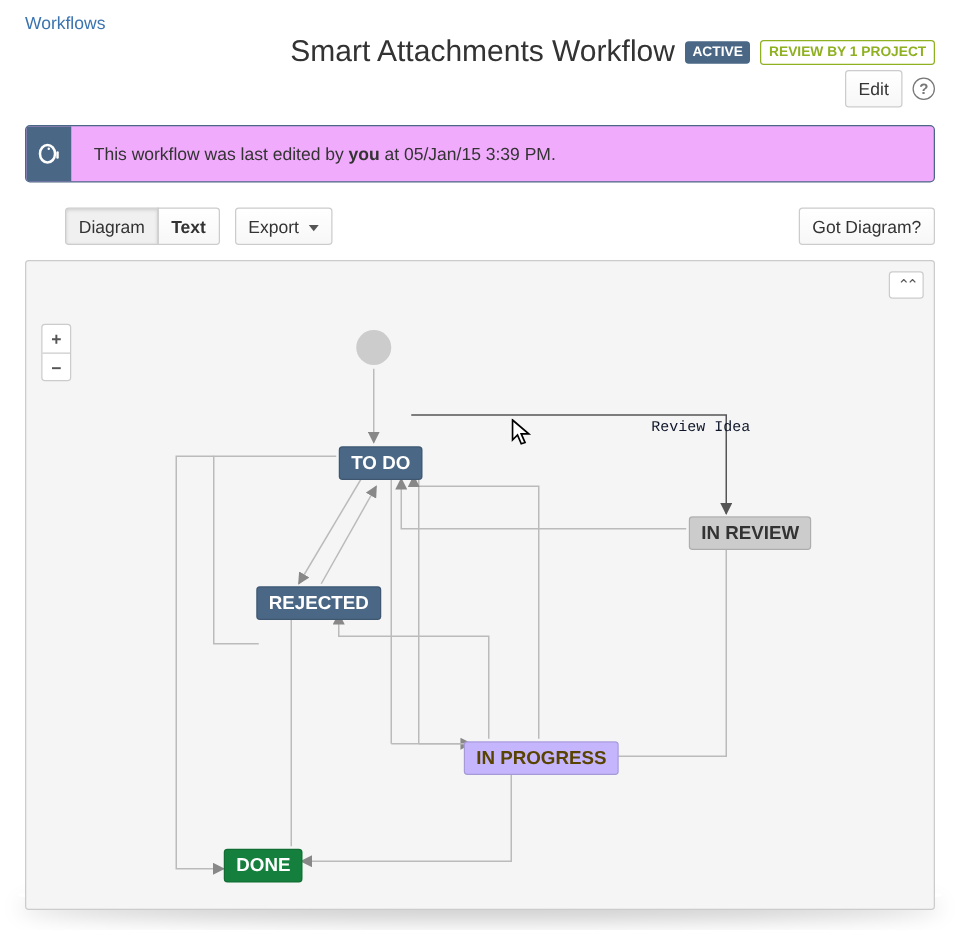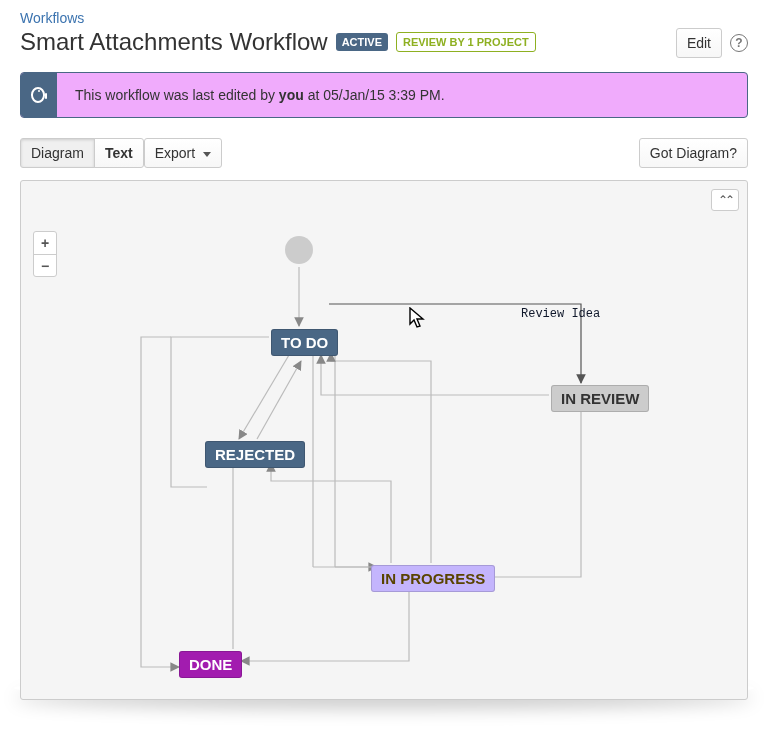--- a/index.html
+++ b/index.html
@@ -15,21 +15,21 @@
   }
   .page {
     width: 728px;
     margin: 0 auto;
     padding: 10px 0 0 0;
     position: relative;
   }
 
   .breadcrumb a { color: #3b73af; text-decoration: none; font-size: 14px; }
 
-  .title-row { display: flex; align-items: flex-start; justify-content: space-between; margin-top: 2px; }
+  .title-row { display: flex; align-items: flex-end; justify-content: space-between; margin-top: 2px; flex-direction: column; }
   .title-left { display: flex; align-items: center; gap: 8px; flex-wrap: wrap; }
   h1.page-title { font-size: 24px; font-weight: 500; color: #333; margin: 0; }
   .badge {
     display: inline-block; font-size: 11px; font-weight: 700;
     padding: 2px 6px; border-radius: 3px; line-height: 14px;
     vertical-align: middle;
   }
   .badge-active { background: #4a6785; color: #fff; }
   .badge-share {
     border: 1px solid #8eb021; color: #8eb021; background: #fff;
@@ -117,21 +117,21 @@
     border-radius:3px;
     color:#fff;
     text-align:center;
     box-shadow:0 0 0 1px rgba(0,0,0,0.15) inset;
     white-space:nowrap;
   }
   .node-todo { background:#4a6785; }
   .node-rejected { background:#4a6785; }
   .node-review { background:#cccccc; color:#333; }
   .node-progress { background:#c4b5fd; color:#594300; }
-  .node-done { background:#a21caf; }
+  .node-done { background:#15803d; }
   .start-circle { position:absolute; width:28px; height:28px; background:#ccc; border-radius:50%; }
 
   .edge-label {
     position:absolute; font-size:12px; color:#0f172a;font-family:Liberation Mono, monospace;
   }
 
   .cursor-arrow {
     position:absolute;
     font-size:22px; color:#000;
     transform:translate(-2px,-2px);
@@ -177,21 +177,21 @@
         <div class="info-icon-top"></div>
         <div class="info-icon-dot"></div>
       </div>
     </div>
     <div class="info-text">
       <span>This workflow was last edited by </span><span class="strong">you</span><span> at </span><span>05/Jan/15 3:39 PM</span><span>.</span>
     </div>
   </div>
 
   <div class="toolbar-row">
-    <div style="display:flex; ">
+    <div style="display:flex; gap:12px;margin-left:32px;">
       <div class="btn-group">
         <button class="btn active">Diagram</button>
         <button class="btn">Text</button>
       </div>
       <button class="btn">
         <span>Export</span> <span class="caret"></span>
       </button>
     </div>
     <button class="btn">Got Diagram?</button>
   </div>

